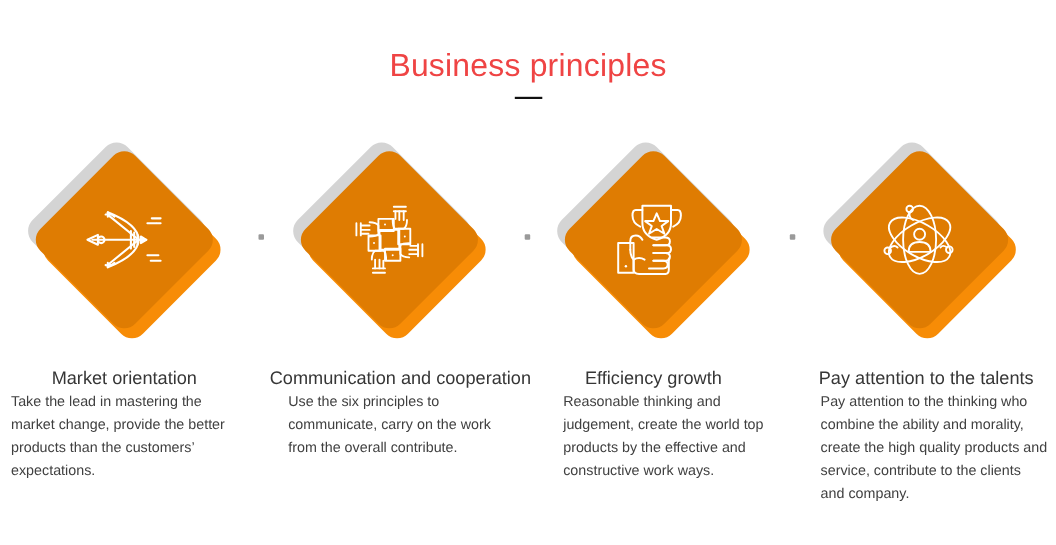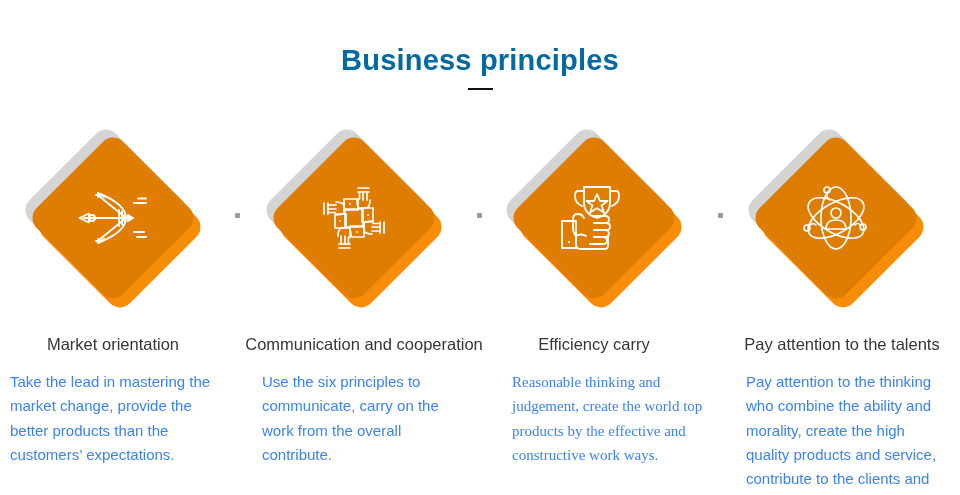--- a/index.html
+++ b/index.html
@@ -17,22 +17,22 @@
   }
 
   
   .page-title {
     position: absolute;
     top: 26px;
     left: 0;
     width: 960px;
     text-align: center;
     font-size: 29px;
-    font-weight: bold;
-    color: #0369a1;
+    font-weight: normal;
+    color: #ef4444;
     letter-spacing: 0.2px;
     line-height: 1.1;
   }
   .title-divider {
     position: absolute;
     top: 88px;
     left: 468px;
     width: 25px;
     height: 2px;
     background: #111111;
@@ -122,29 +122,29 @@
     top: 334px;
     width: 240px;
     text-align: center;
     font-size: 16.5px;
     color: #363636;
     line-height: 1.25;
     white-space: nowrap;
   }
   .card-body {
     position: absolute;
-    top: 370px;
+    top: 354px;
     width: 206px;
-    font-size: 15px;
-    color: #3b82f6;
+    font-size: 13px;
+    color: #404040;
     line-height: 1.62;
   }
   .card-0 .card-body { left: 17px; }
   .card-1 .card-body { left: 28px; }
-  .card-2 .card-body { left: 38px; font-family: Liberation Serif, serif; }
+  .card-2 .card-body { left: 38px; }
   .card-3 .card-body { left: 30px; }
 
   .card-1 .card-heading { width: 260px; left: 0; }
   .card-3 .card-heading { width: 252px; left: 0; }
 </style>
 </head>
 <body>
 
 <div>
 
@@ -240,21 +240,21 @@
             <path d="M34 40 L46 40 Q50 40 50 43.5 Q50 47 46 47 L34 47"></path>
             <path d="M34 47 L45 47 Q49 47 49 50.5 Q49 54 45 54 L34 54"></path>
             <path d="M34 54 L43 54 Q47 54 47 57.5 Q47 61 43 61 L30 61"></path>
             <path d="M16 53 Q21 50 26 53"></path>
 
             <rect x="2" y="38" width="14" height="27"></rect>
             <circle cx="9" cy="59" r="1.1" fill="#ffffff" stroke="none"></circle>
           </svg>
         </div>
       </div>
-      <div class="card-heading">Efficiency carry</div>
+      <div class="card-heading">Efficiency growth</div>
       <div class="card-body">Reasonable thinking and judgement, create the world top products by the effective and constructive work ways.</div>
     </div>
 
     <div class="card card-3">
       <div class="diamond-wrap">
         <div class="dia dia-shadow"></div>
         <div class="dia dia-light"></div>
         <div class="dia dia-main"></div>
         <div class="icon-holder">
           <svg width="72" height="72" viewBox="0 0 72 72" fill="none" stroke="#ffffff" stroke-width="1.7" stroke-linecap="round" stroke-linejoin="round">

